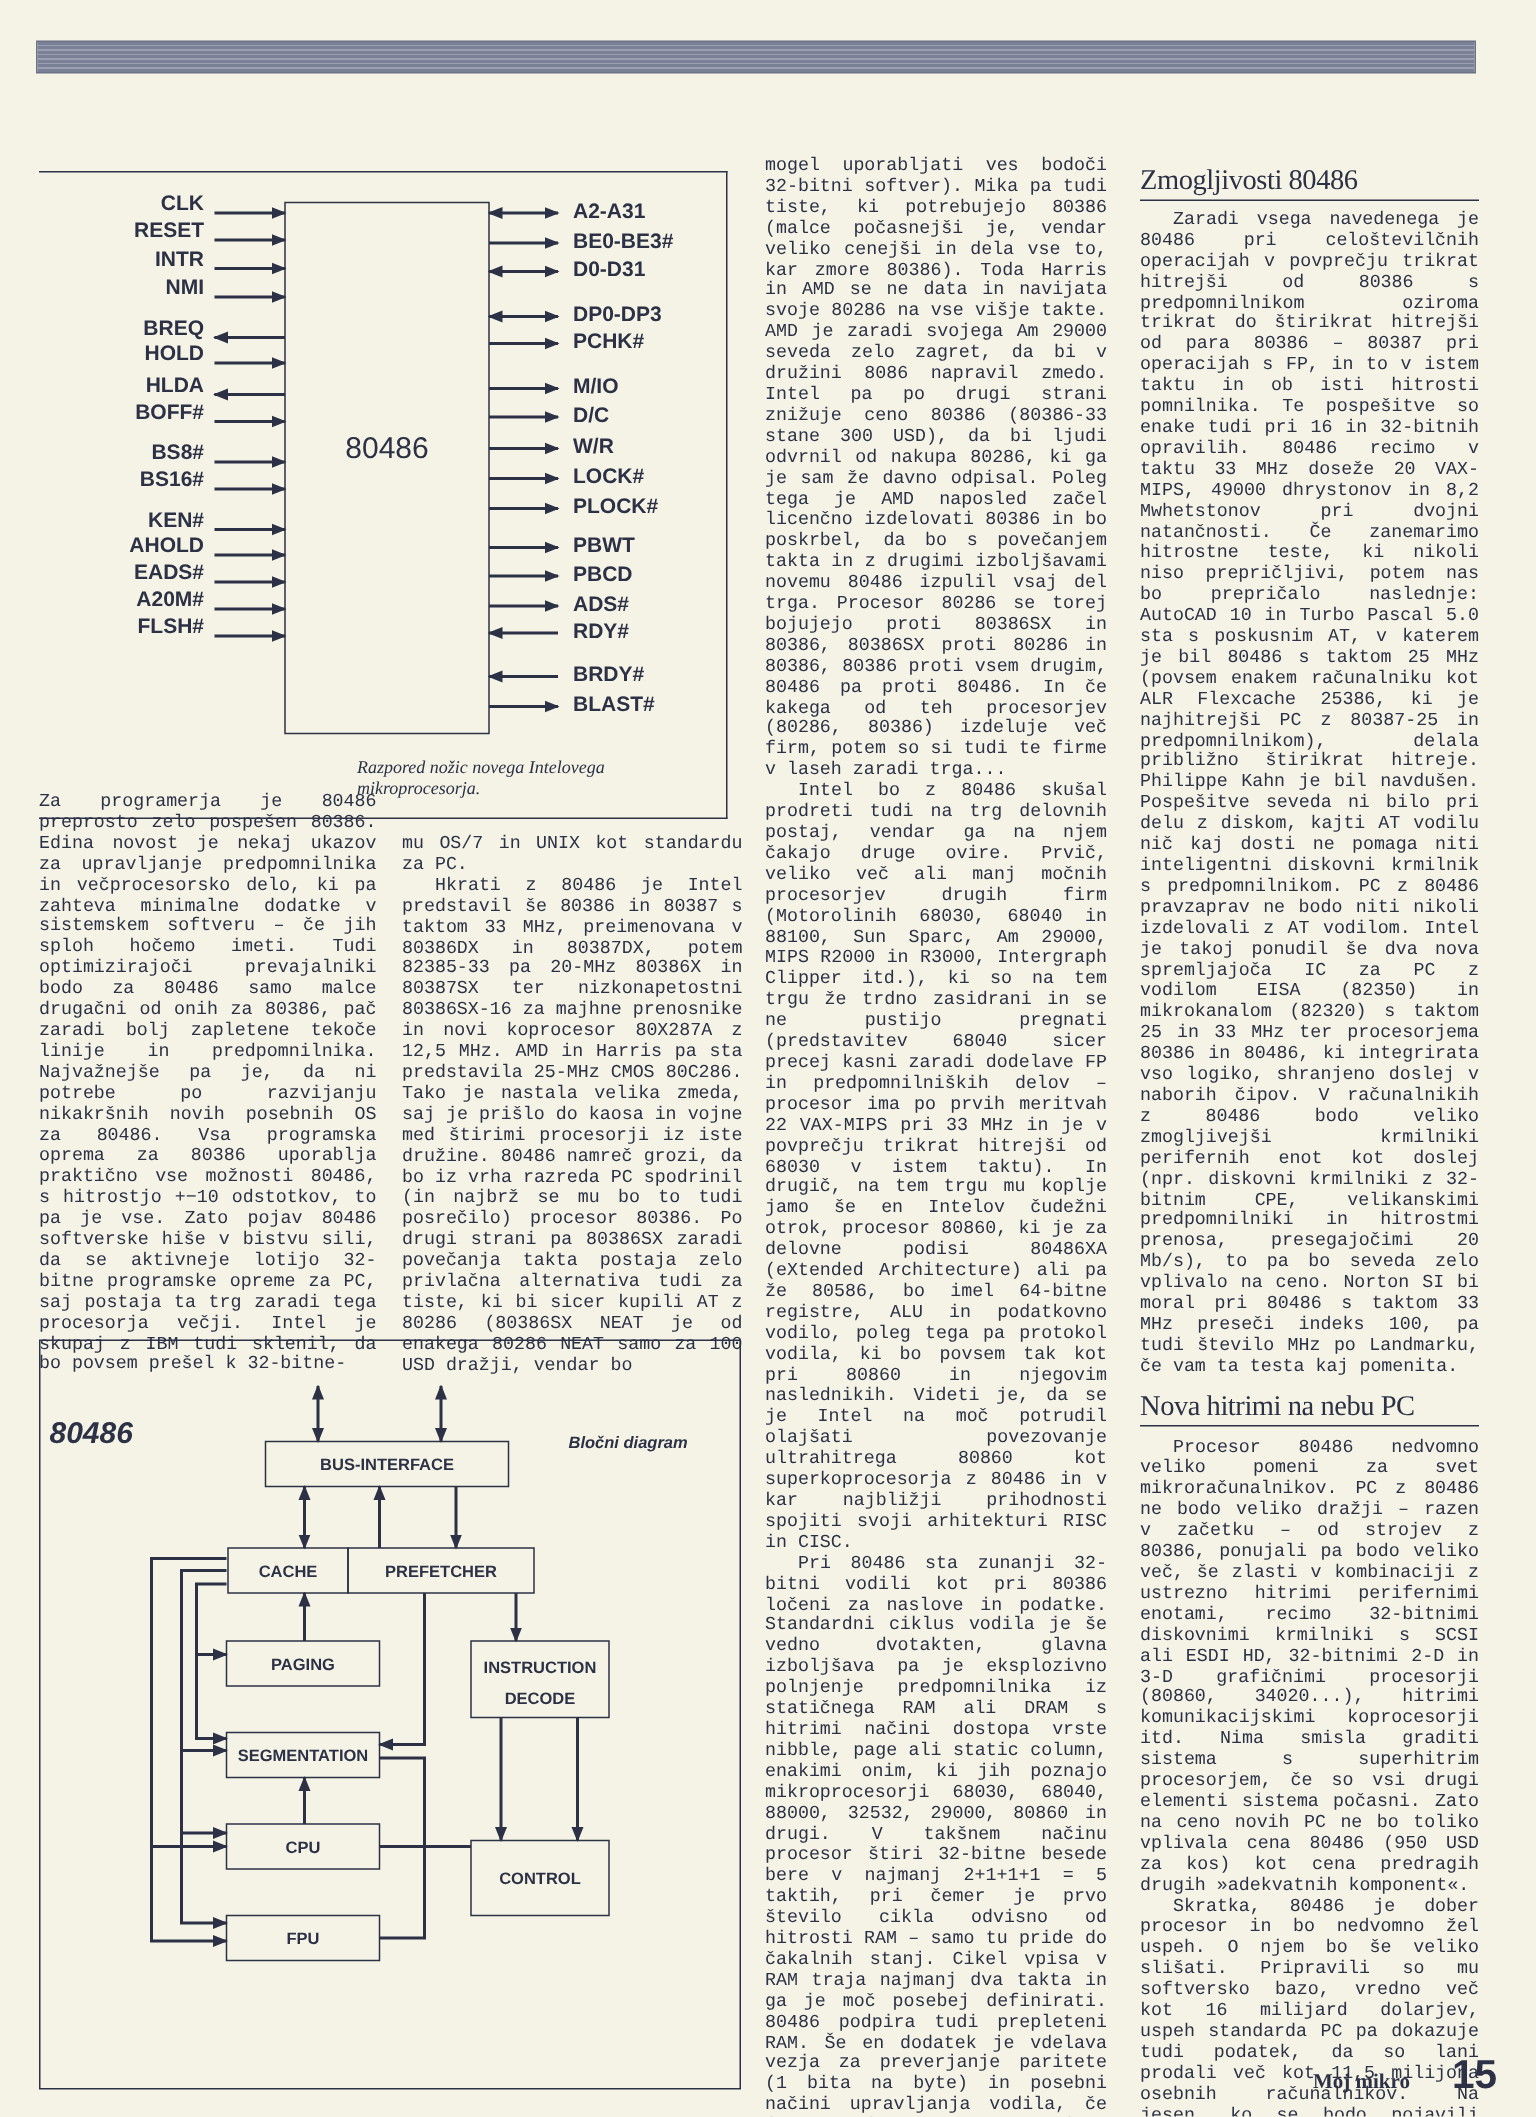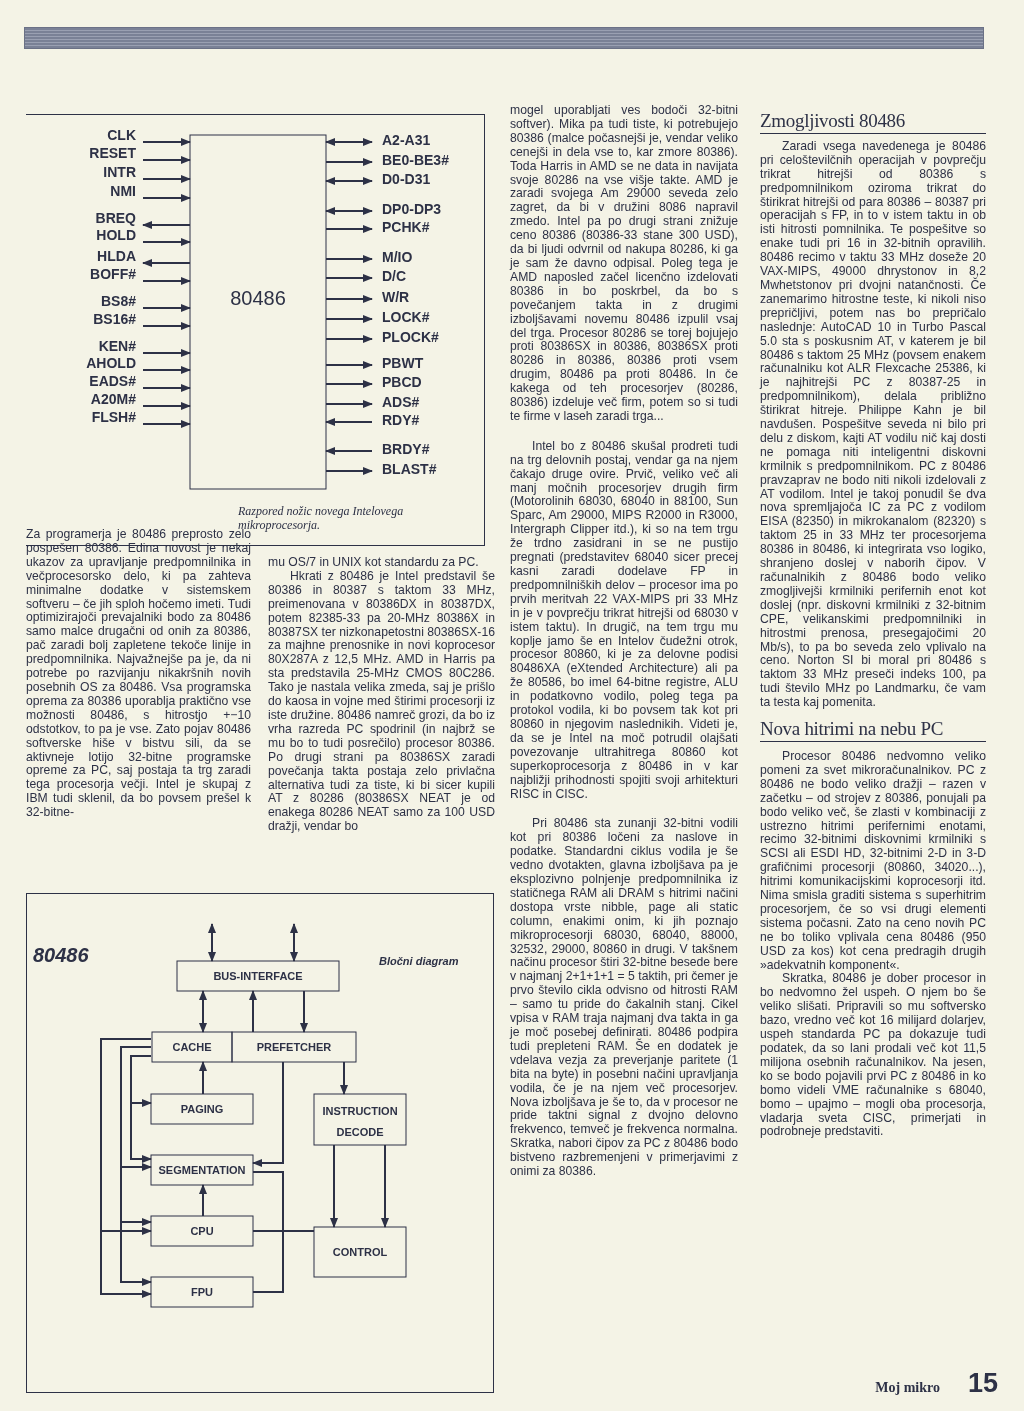--- a/index.html
+++ b/index.html
@@ -11,23 +11,23 @@
   }
   .header-bar {
     position: absolute; left: 24px; top: 27px; width: 958px; height: 20px;
     background: repeating-linear-gradient(to bottom, #7a8196 0px, #7a8196 2px, #9aa0b2 2px, #9aa0b2 3px);
     border: 1px solid #6b7186;
   }
   .col {
     position: absolute; font-size: 12.2px; line-height: 13.9px;
     text-align: justify; hyphens: manual;
   }
-  .col p { margin: 0; }
+  .col p { margin: 0; font-family: Liberation Mono, monospace; }
   .col p.indent { text-indent: 22px; }
-  .col p.gap { margin-top: 16px; }
+  .col p.gap { margin-top: 0; }
   .heading {
     font-family: "Liberation Serif", serif; font-size: 19px; color: #2d3146;
     padding-bottom: 5px; border-bottom: 1.5px solid #2d3146; margin-bottom: 6px;
     text-align: left; letter-spacing: -0.3px;
   }
   .pin-frame {
     position: absolute; left: 26px; top: 114px; width: 458px; height: 430px;
     border-top: 1.5px solid #2d3146; border-right: 1.5px solid #2d3146; border-bottom: 1.5px solid #2d3146;
   }
   .pin-frame svg { position: absolute; left: 0; top: 0; }

